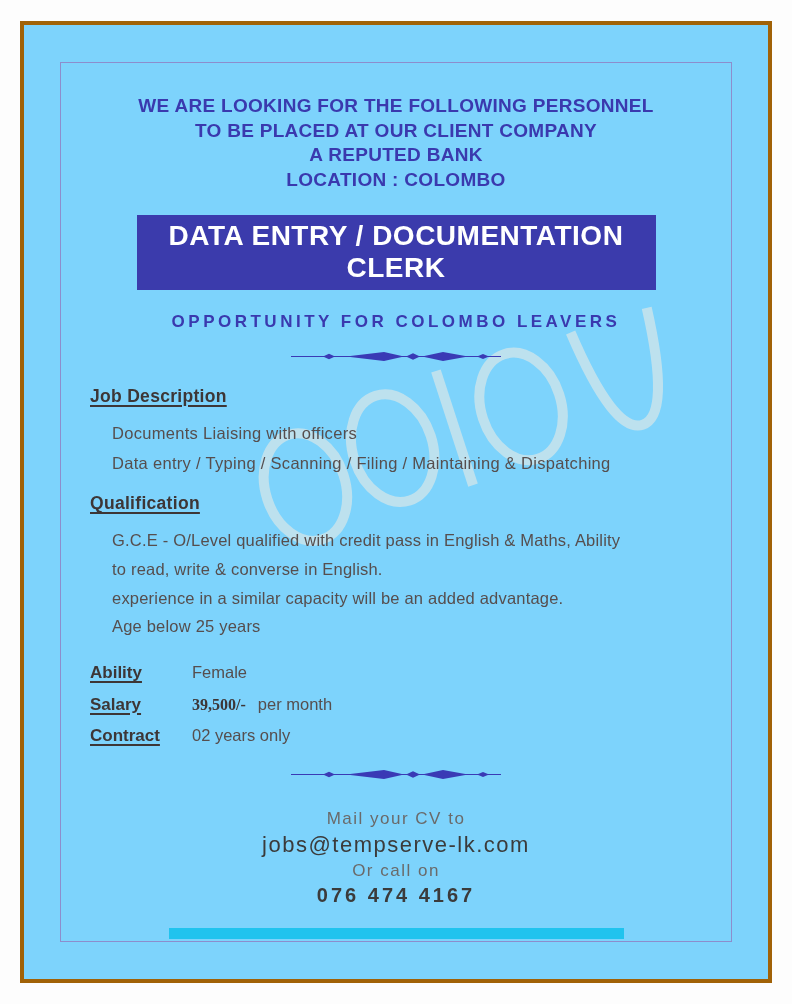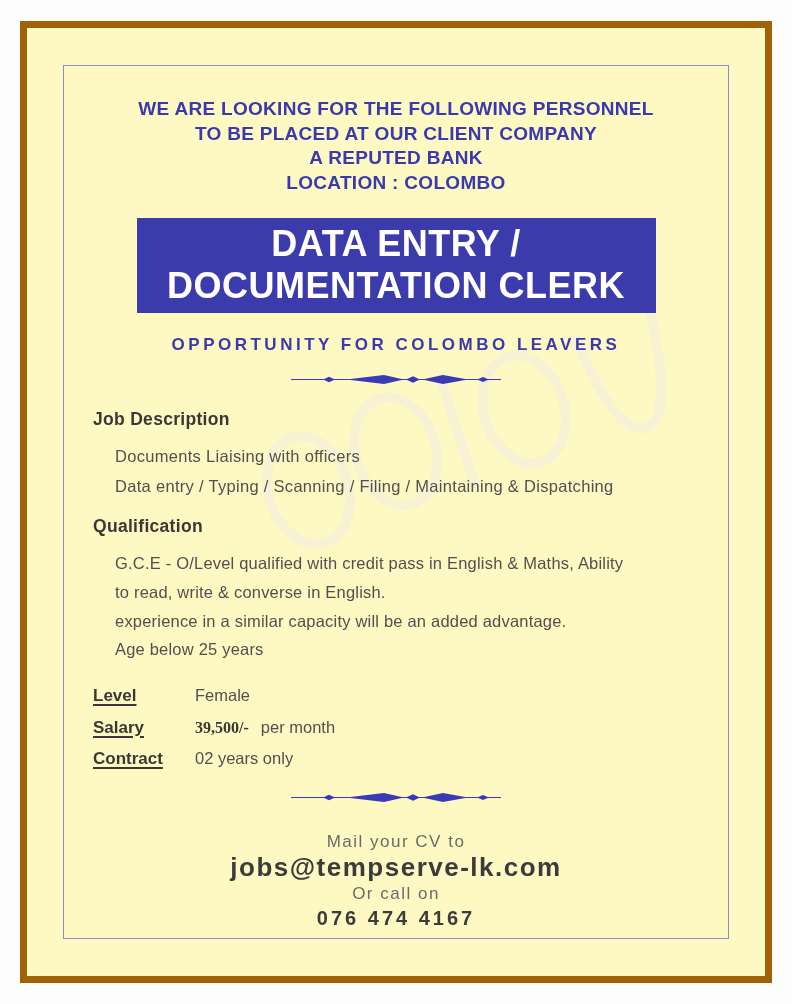--- a/index.html
+++ b/index.html
@@ -8,22 +8,22 @@
     position: relative;
     width: 792px;
     height: 1004px;
     background: #fdfdfd;
     overflow: hidden;
     font-family: "Liberation Sans", sans-serif;
   }
   .frame-thick {
     position: absolute;
     left: 20px; top: 21px; right: 20px; bottom: 21px;
-    border: 7px solid #a16207;
-    background: #fef9c3;
+    border: 4px solid #a16207;
+    background: #7dd3fc;
   }
   .frame-thin {
     position: absolute;
     left: 36px; top: 37px; right: 36px; bottom: 37px;
     border: 1px solid #8d8dcc;
     pointer-events: none;
   }
   .content {
     position: absolute;
     left: 38px; top: 39px; right: 38px; bottom: 39px;
@@ -42,21 +42,21 @@
     font-weight: bold;
     color: #3a39ae;
     line-height: 24.5px;
     letter-spacing: 0.3px;
   }
   .job-banner {
     margin: 23px auto 0 auto;
     width: 519px;
     background: #3b3bac;
     color: #ffffff;
-    font-size: 36px;
+    font-size: 28px;
     font-weight: bold;
     text-align: center;
     padding: 5px 0 6px 0;
     letter-spacing: 0.5px;
   }
   .subtitle {
     margin-top: 22px;
     text-align: center;
     font-size: 17px;
     font-weight: bold;
@@ -65,20 +65,21 @@
   }
   .divider-wrap { text-align: center; }
   .divider-wrap.first { margin-top: 17px; }
   .divider-wrap.second { margin-top: 15px; }
   .section-heading {
     margin-left: 28px;
     display: inline-block;
     font-size: 17.5px;
     font-weight: bold;
     color: #3d3636;
+    text-decoration: underline;
     text-decoration-thickness: 2px;
     text-underline-offset: 3px;
     letter-spacing: 0.3px;
   }
   .heading-row.jd { margin-top: 19px; }
   .heading-row.qual { margin-top: 15px; }
   .body-lines { margin: 11px 0 0 50px; }
   .body-line {
     font-size: 16.5px;
     color: #564e4e;
@@ -113,22 +114,22 @@
   }
   .contact-block { margin-top: 21px; text-align: center; }
   .contact-label {
     font-size: 17px;
     color: #6a6a6a;
     letter-spacing: 1.5px;
     line-height: 25px;
     text-align: center;
   }
   .contact-email {
-    font-size: 26px;
-    font-weight: bold;
+    font-size: 22px;
+    font-weight: normal;
     color: #3b3b3b;
     letter-spacing: 1.5px;
     line-height: 27px;
   }
   .contact-phone {
     font-size: 20px;
     font-weight: bold;
     color: #3b3b3b;
     letter-spacing: 3px;
     line-height: 25px;
@@ -195,21 +196,21 @@
       </div>
       <div class="qual-lines">
         <div class="qual-line">G.C.E - O/Level qualified with credit pass in English &amp; Maths, Ability</div>
         <div class="qual-line">to read, write &amp; converse in English.</div>
         <div class="qual-line">experience in a similar capacity will be an added advantage.</div>
         <div class="qual-line">Age below 25 years</div>
       </div>
 
       <div class="detail-rows">
         <div class="detail-row">
-          <span class="detail-label">Level</span>
+          <span class="detail-label">Ability</span>
           <span class="detail-value">Female</span>
         </div>
         <div class="detail-row">
           <span class="detail-label">Salary</span>
           <span class="detail-value"><span class="salary-amount">39,500/-</span><span>per month</span></span>
         </div>
         <div class="detail-row">
           <span class="detail-label">Contract</span>
           <span class="detail-value">02 years only</span>
         </div>

